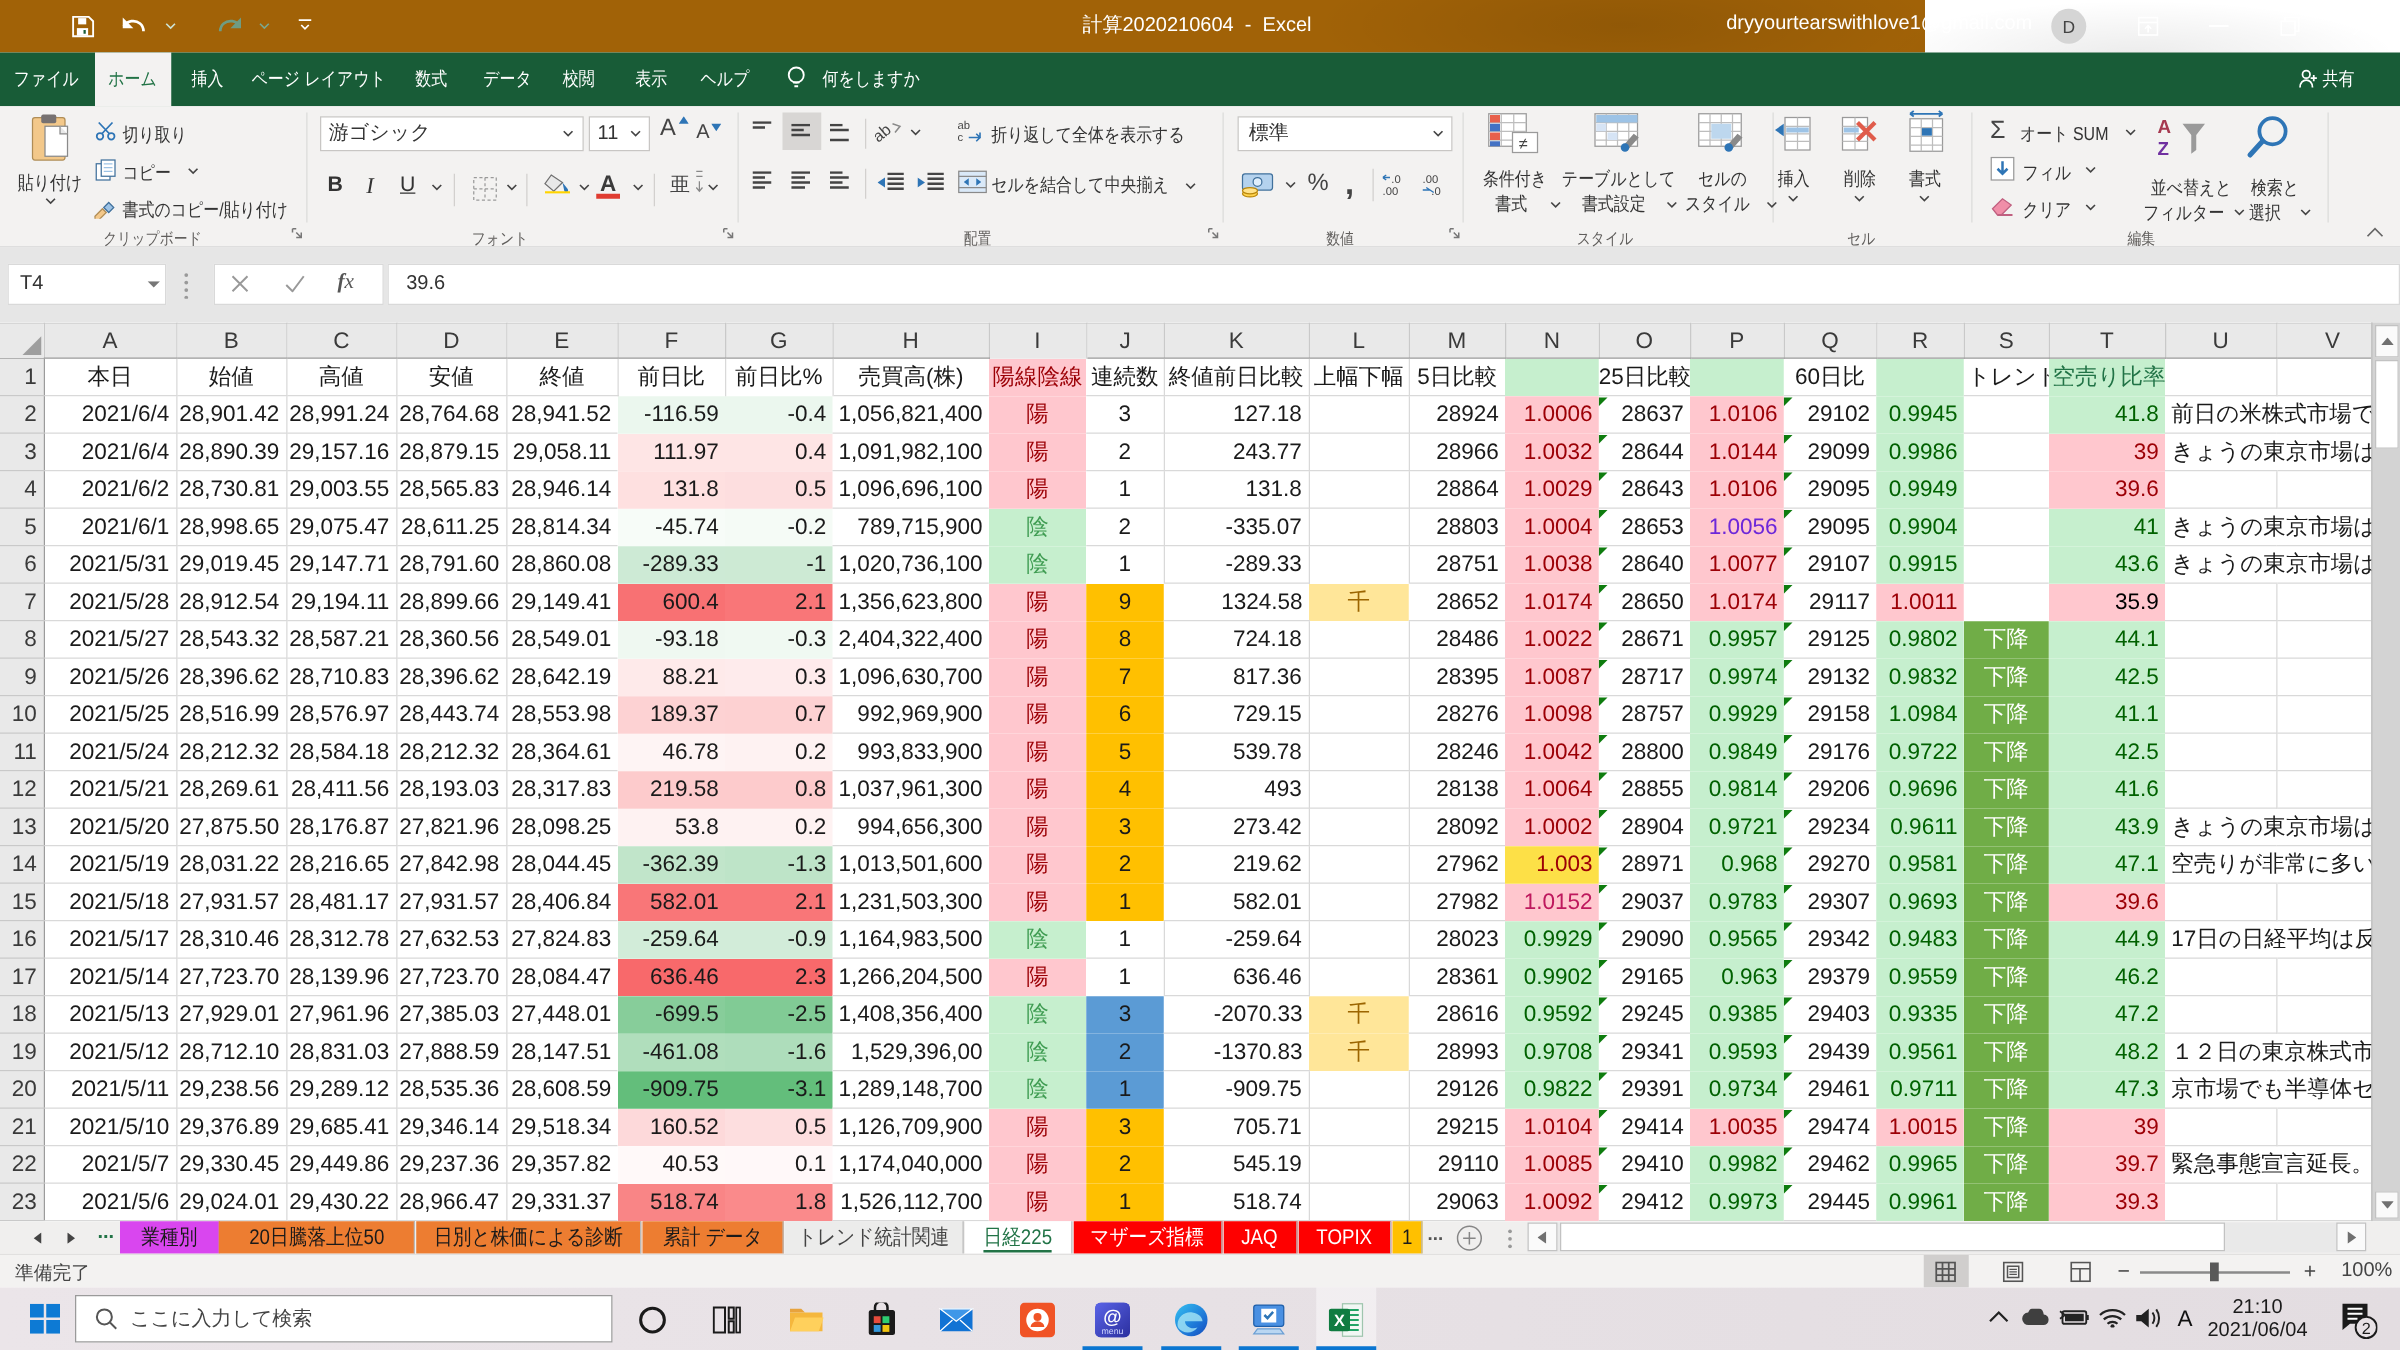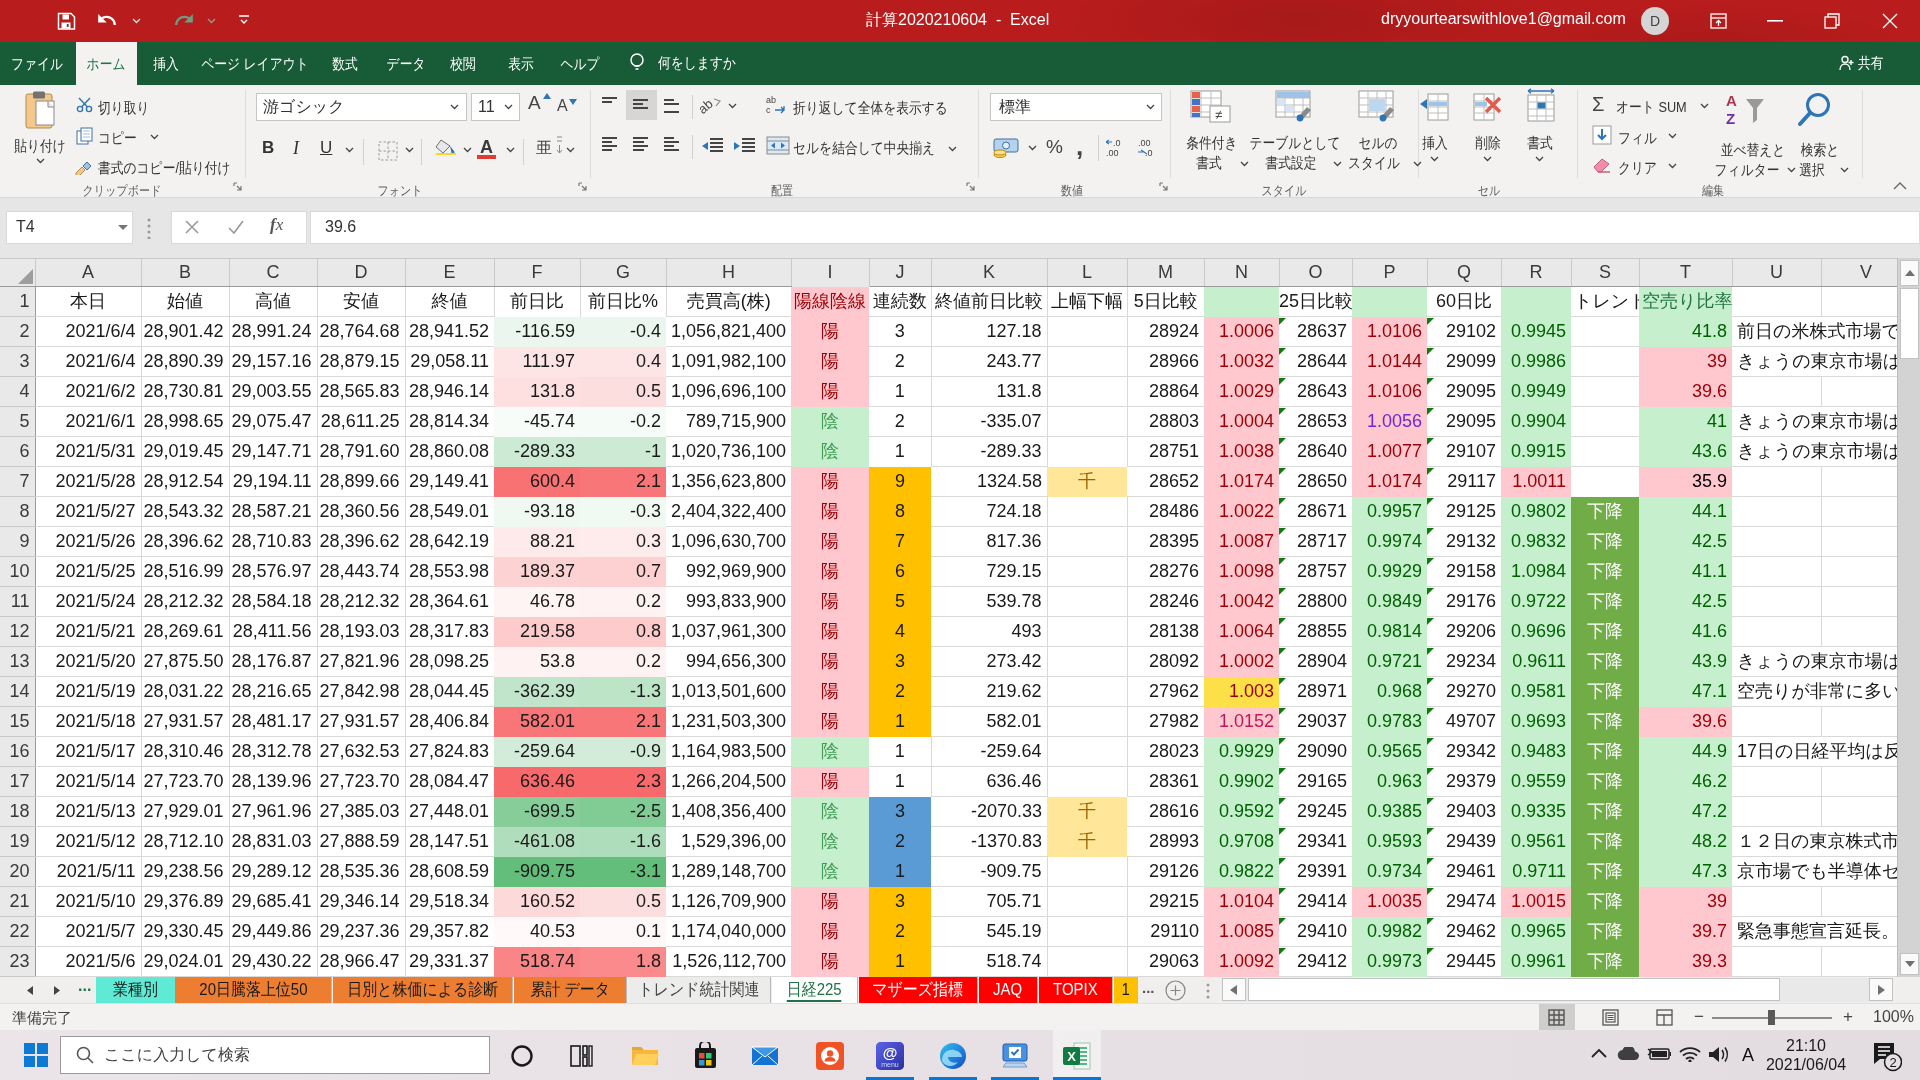--- a/index.html
+++ b/index.html
@@ -1,18 +1,18 @@
 <!DOCTYPE html>
 <html><head><meta charset="utf-8"><style>
 *{margin:0;padding:0;box-sizing:border-box}
 html,body{width:1920px;height:1080px;overflow:hidden}
 body{font-family:"Liberation Sans",sans-serif;position:relative;background:#fff}
 .abs{position:absolute}
 
-#title{left:0;top:0;width:1920px;height:42px;background:#b91c1c}
+#title{left:0;top:0;width:1540px;height:42px;background:#a16207}
 #tabrow{left:0;top:42px;width:1920px;height:43px;background:#185c37}
 #title .t{position:absolute;color:#fff;font-size:16px;white-space:nowrap}
 .tab{position:absolute;top:0;height:43px;line-height:43px;color:#fff;font-size:16px;text-align:center}
 .tab.on{background:#f3f2f1;color:#217346}
 
 #ribbon{left:0;top:85px;width:1920px;height:113px;background:#f3f2f1;border-bottom:1px solid #d8d8d8}
 .gsep{position:absolute;top:5px;width:1px;height:88px;background:#dcdbda}
 .inp{position:absolute;background:#fff;border:1px solid #c8c6c4;font-size:16px;color:#333}
 
 #fbar{left:0;top:198px;width:1920px;height:60px;background:#e6e6e6}
@@ -894,21 +894,21 @@
           <td class="r f" style="background:#f97678">2.1</td>
           <td class="r">1,231,503,300</td>
           <td class="c f" style="background:#ffc7ce;color:#9c0006">陽</td>
           <td class="c f" style="background:#ffc000">1</td>
           <td class="r">582.01</td>
           <td></td>
           <td class="r">27982</td>
           <td class="r f" style="background:#ffc7ce;color:#be185d">1.0152</td>
           <td class="r tri">29037</td>
           <td class="r f" style="background:#c6efce;color:#006100">0.9783</td>
-          <td class="r tri">49707</td>
+          <td class="r tri">29307</td>
           <td class="r f" style="background:#c6efce;color:#006100">0.9693</td>
           <td class="c f" style="background:#70ad47;color:#fff">下降</td>
           <td class="r f" style="background:#ffc7ce;color:#9c0006">39.6</td>
           <td></td>
           <td></td>
         </tr>
         <tr>
           <th class="rh">16</th>
           <td class="r">2021/5/17</td>
           <td class="r">28,310.46</td>
@@ -1131,21 +1131,21 @@
     </svg>
   </div>
 <div id="tabbar" class="abs">
     <svg class="abs" style="left:26px;top:9px" width="9" height="9" viewBox="0 0 9 9">
       <path d="M7 0L1 4.5L7 9z" fill="#444"></path>
     </svg>
     <svg class="abs" style="left:52px;top:9px" width="9" height="9" viewBox="0 0 9 9">
       <path d="M2 0l6 4.5L2 9z" fill="#444"></path>
     </svg>
     <div class="abs" style="left:78px;top:0px;font-size:16px;color:#217346;white-space:nowrap;font-weight:bold">...</div>
-    <div class="stab" style="left:96px;width:80px;background:#5eead4;color:#1a1a1a"><span>業種別</span></div>
+    <div class="stab" style="left:96px;width:80px;background:#d946ef;color:#1a1a1a"><span>業種別</span></div>
     <div class="stab" style="left:175px;width:157px;background:#ed7d31;color:#1a1a1a"><span>20日騰落上位50</span></div>
     <div class="stab" style="left:333px;width:180px;background:#ed7d31;color:#1a1a1a"><span>日別と株価による診断</span></div>
     <div class="stab" style="left:514px;width:113px;background:#ed7d31;color:#1a1a1a"><span>累計 データ</span></div>
     <div class="stab" style="left:628px;width:143px;background:#ececeb;color:#444"><span>トレンド統計関連</span></div>
     <div class="stab" style="left:772px;width:86px;background:#ffffff;color:#217346"><span style="border-bottom:2px solid #217346;line-height:21px">日経225</span></div>
     <div class="stab" style="left:859px;width:119px;background:#fe0000;color:#ffffff"><span>マザーズ指標</span></div>
     <div class="stab" style="left:979px;width:59px;background:#fe0000;color:#ffffff"><span>JAQ</span></div>
     <div class="stab" style="left:1039px;width:74px;background:#fe0000;color:#ffffff"><span>TOPIX</span></div>
     <div class="stab" style="left:1114px;width:24px;background:#ffc000;color:#1a1a1a"><span>1</span></div>
     <div class="abs" style="left:1142px;top:2px;font-size:15px;color:#555;white-space:nowrap;font-weight:bold">...</div>

